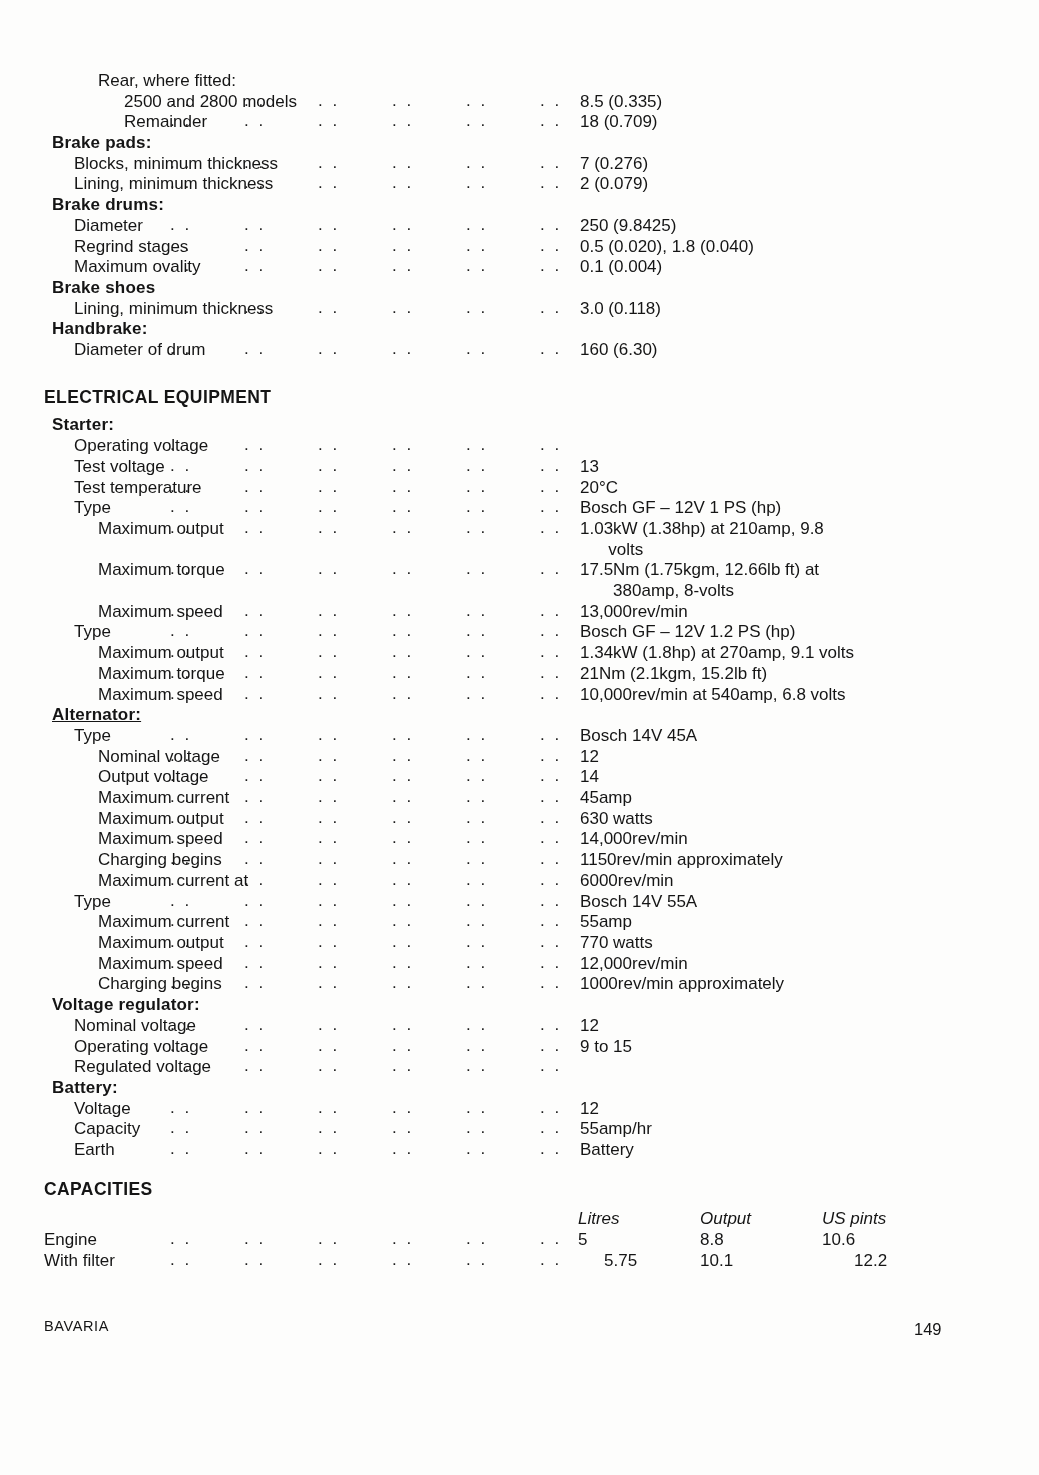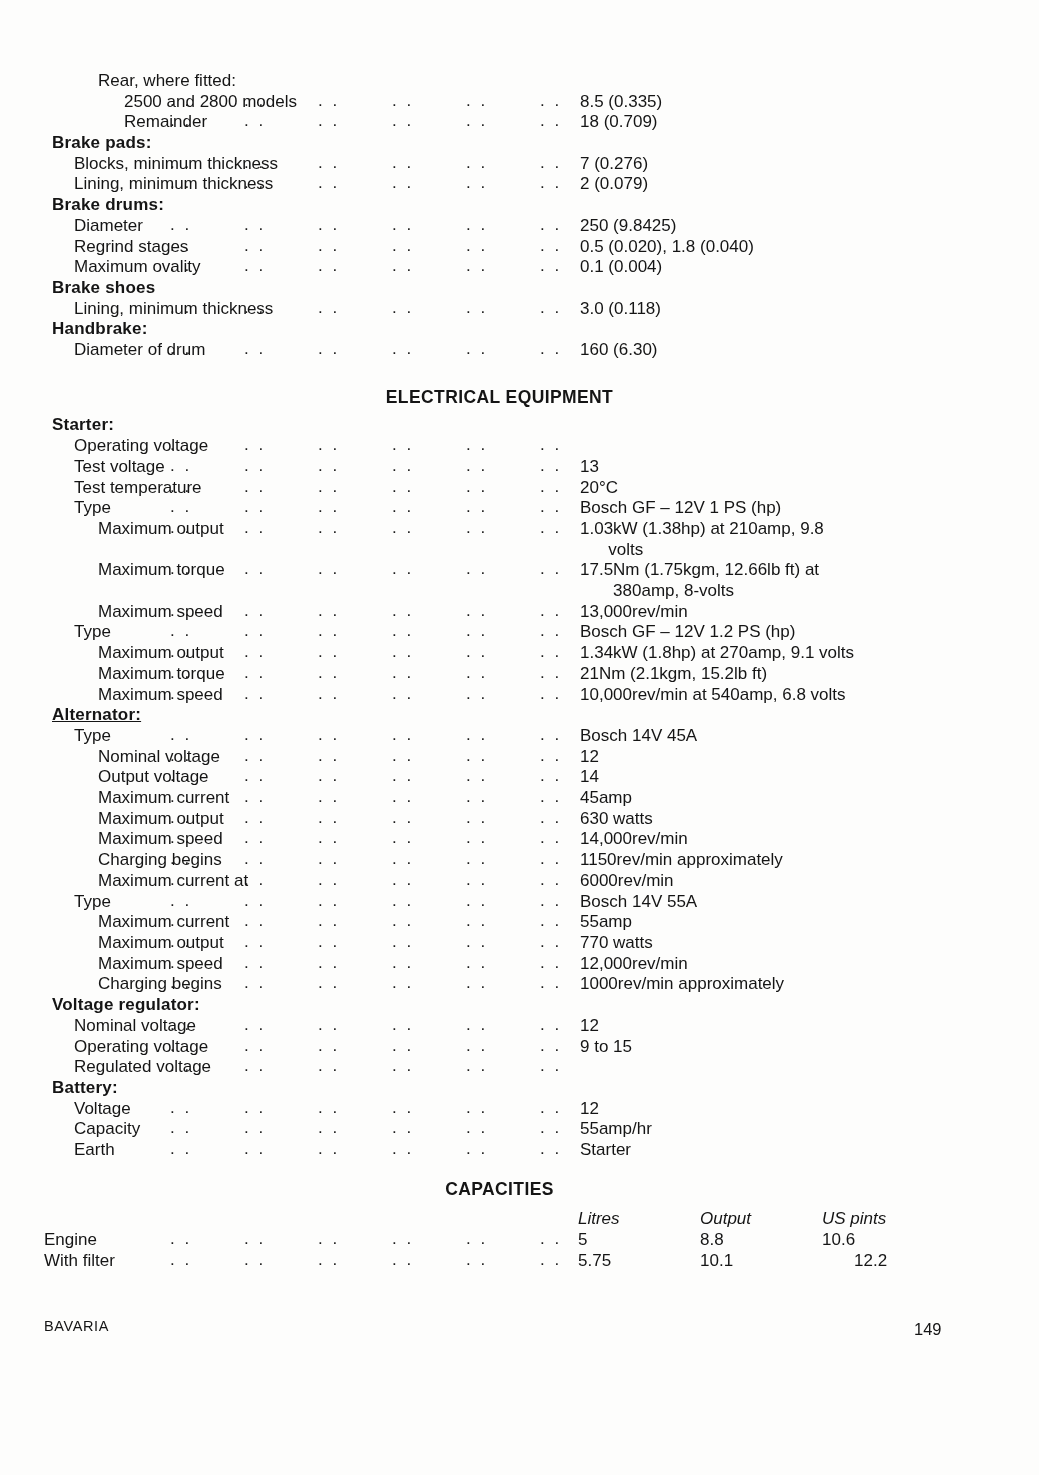--- a/index.html
+++ b/index.html
@@ -5,21 +5,21 @@
   html,body { margin:0; padding:0; background:#e8e8e8; }
   .page {
     position:relative; width:1039px; height:1475px; margin:0 auto;
     background:#fdfdfc; overflow:hidden; color:#151515;
     font-family:"Liberation Sans","DejaVu Sans",sans-serif;
     font-size:17px; line-height:20.7px;
   }
   .content { position:absolute; left:44px; top:71px; width:911px; }
   .section { position:relative; }
   .section-title {
-    text-align:center; font-weight:700; letter-spacing:.4px;
+    font-weight:700; letter-spacing:.4px;
     margin:26px 0 8px 0; font-size:17.5px;
   }
   .section-title.cap { margin-top:18px; }
   .row { position:relative; min-height:20.7px; }
   .label { position:absolute; top:0; white-space:nowrap; }
   .label.bold { font-weight:700; letter-spacing:.2px; }
   .value { margin-left:536px; white-space:pre-wrap; min-height:20.7px; max-width:372px; }
   .dots { position:absolute; top:-1px; letter-spacing:2.5px; color:#1c1c1c; }
   .cap-header { position:relative; min-height:20.7px; margin-top:10px; }
   .cap-col { position:absolute; top:0; font-style:italic; white-space:nowrap; }
@@ -448,21 +448,21 @@
             <div class="value">55amp/hr</div>
             <span class="dots" style="left: 126px;">. .</span>
             <span class="dots" style="left: 200px;">. .</span>
             <span class="dots" style="left: 274px;">. .</span>
             <span class="dots" style="left: 348px;">. .</span>
             <span class="dots" style="left: 422px;">. .</span>
             <span class="dots" style="left: 496px;">. .</span>
           </div>
           <div class="row">
             <span class="label" style="left: 30px;">Earth</span>
-            <div class="value">Starter</div>
+            <div class="value">Battery</div>
             <span class="dots" style="left: 126px;">. .</span>
             <span class="dots" style="left: 200px;">. .</span>
             <span class="dots" style="left: 274px;">. .</span>
             <span class="dots" style="left: 348px;">. .</span>
             <span class="dots" style="left: 422px;">. .</span>
             <span class="dots" style="left: 496px;">. .</span>
           </div>
         </div>
         <div class="section">
           <div class="section-title cap">CAPACITIES</div>
@@ -478,21 +478,21 @@
             <span class="cap-val" style="left: 778px;">10.6</span>
             <span class="dots" style="left: 126px;">. .</span>
             <span class="dots" style="left: 200px;">. .</span>
             <span class="dots" style="left: 274px;">. .</span>
             <span class="dots" style="left: 348px;">. .</span>
             <span class="dots" style="left: 422px;">. .</span>
             <span class="dots" style="left: 496px;">. .</span>
           </div>
           <div class="row">
             <span class="label" style="left: 0px;">With filter</span>
-            <span class="cap-val" style="left: 534px;">5.75</span>
+            <span class="cap-val" style="left: 560px;">5.75</span>
             <span class="cap-val" style="left: 656px;">10.1</span>
             <span class="cap-val" style="left: 810px;">12.2</span>
             <span class="dots" style="left: 126px;">. .</span>
             <span class="dots" style="left: 200px;">. .</span>
             <span class="dots" style="left: 274px;">. .</span>
             <span class="dots" style="left: 348px;">. .</span>
             <span class="dots" style="left: 422px;">. .</span>
             <span class="dots" style="left: 496px;">. .</span>
           </div>
         </div>

